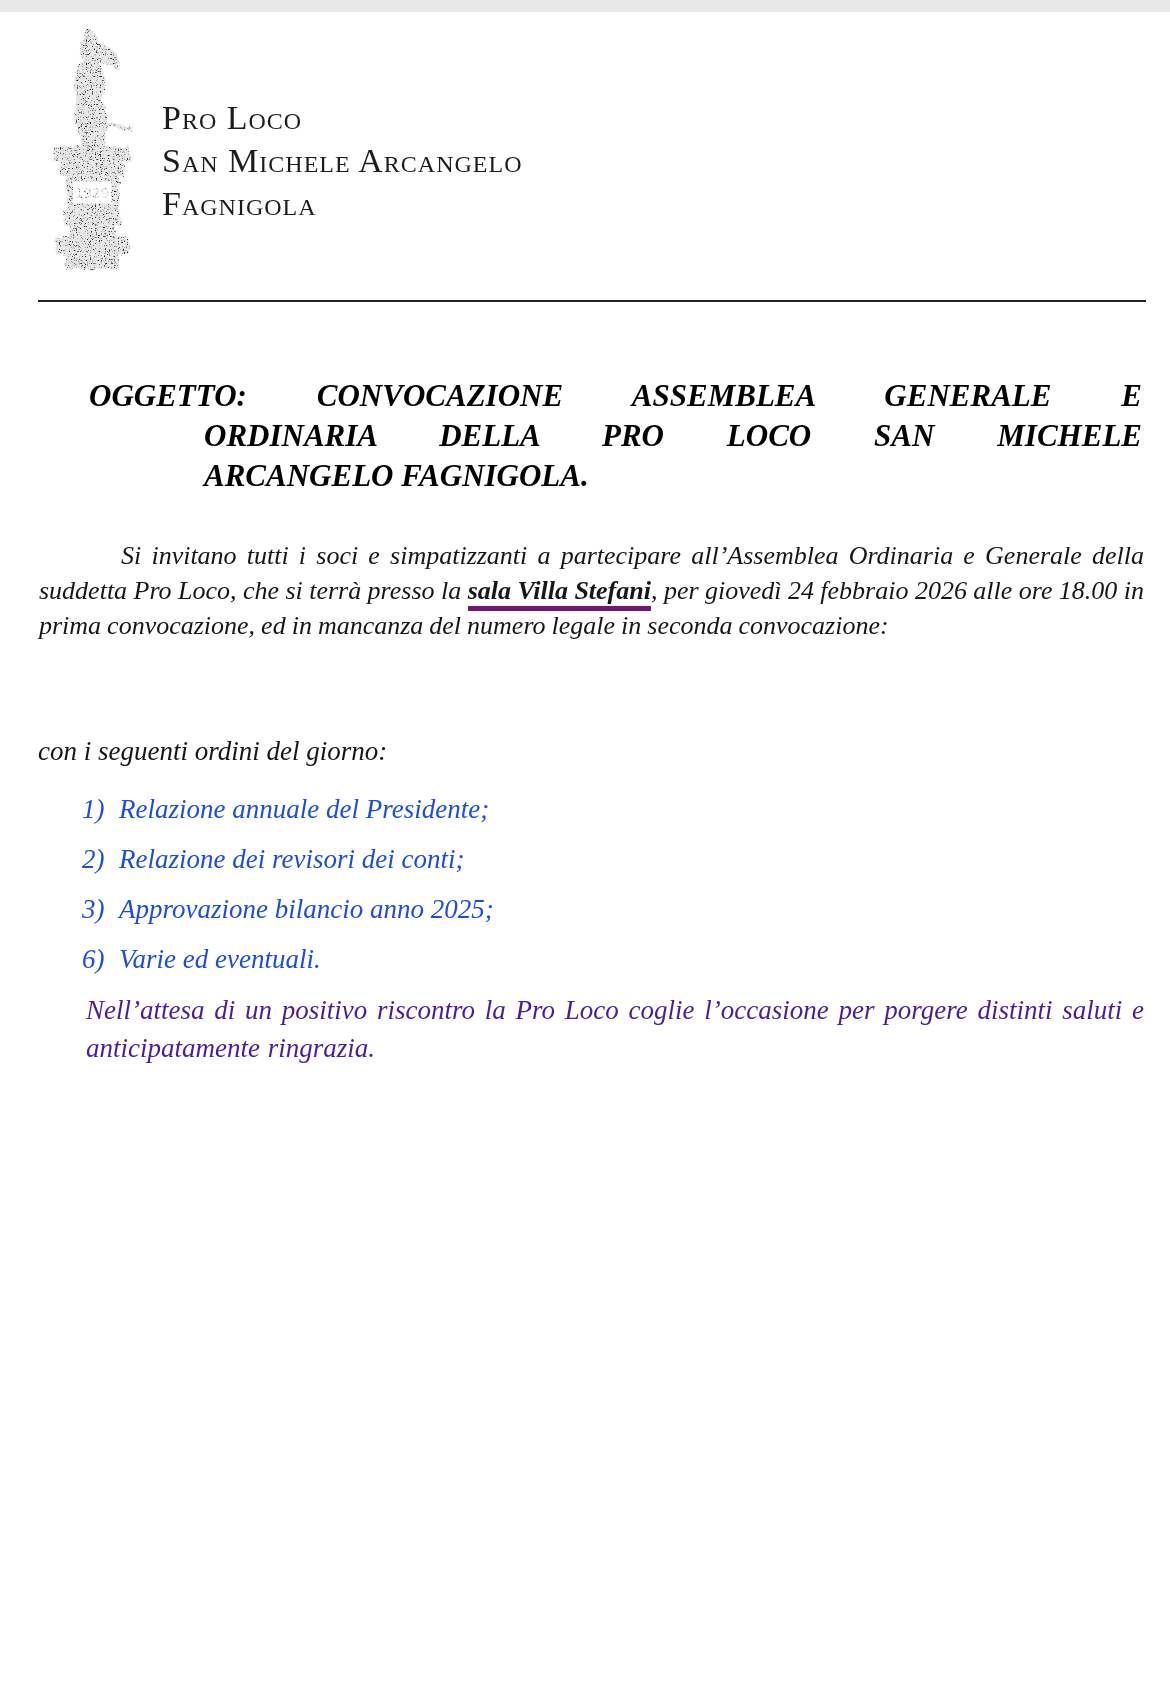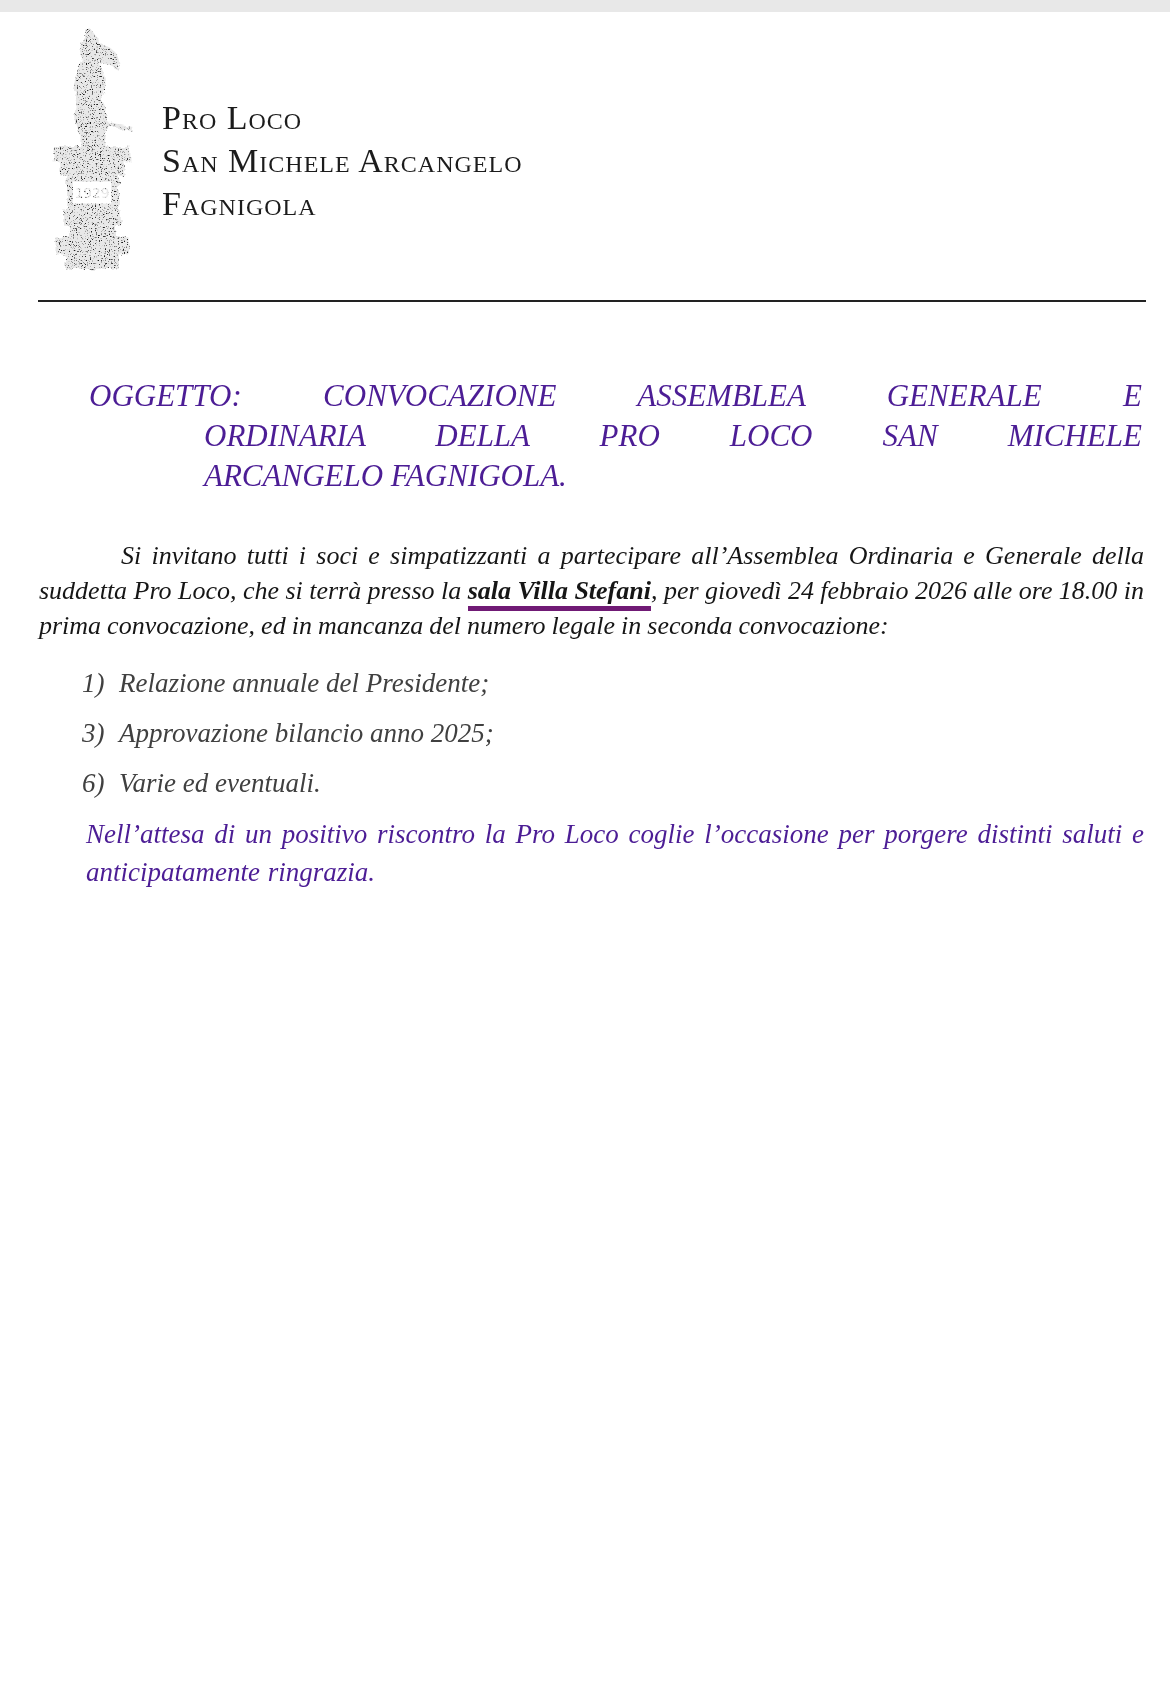--- a/index.html
+++ b/index.html
@@ -29,23 +29,23 @@
     margin-top:6px;
     text-align:right;
     font-size:32px;line-height:38px;
     font-weight:bold;font-style:italic;
     color:#141414;
   }
   
   .oggetto{
     margin:74px 2px 0 0;
     padding-left:166px;
-    font-weight:normal;font-style:italic;
+    font-weight:bold;font-style:italic;
     font-size:31px;line-height:40px;
-    color:#4c1d95;
+    color:#000000;
   }
   .og-line{display:block;}
   .og-just{text-align:justify;text-align-last:justify;}
   .og-l1{margin-left:-115px;}
   
   .intro{
     margin:42px 0 0 1px;
     font-style:italic;
     font-size:26px;line-height:35px;
     text-align:justify;
@@ -83,21 +83,21 @@
     margin-top:90px;
     font-style:italic;
     font-size:27px;line-height:36px;
     color:#161616;
   }
   .agenda-list{margin-top:22px;}
   .agenda-item{
     margin:0 0 14px 44px;
     font-style:italic;
     font-size:27px;line-height:36px;
-    color:#404040;
+    color:#1d4ed8;
   }
   .agenda-num{display:inline-block;min-width:37px;}
   
   .closing{
     margin:10px 0 0 48px;
     font-style:italic;
     font-size:27px;line-height:38px;
     text-align:justify;
     word-spacing:1px;
     color:#4c1d95;
@@ -160,22 +160,24 @@
 
   <p class="oggetto">
     <span class="og-line og-just og-l1"><span>OGGETTO:</span> <span>CONVOCAZIONE ASSEMBLEA GENERALE E</span></span>
     <span class="og-line og-just">ORDINARIA DELLA PRO LOCO SAN MICHELE</span>
     <span class="og-line">ARCANGELO FAGNIGOLA.</span>
   </p>
 
   <p class="intro"><span>Si invitano tutti i soci e simpatizzanti a partecipare all’Assemblea Ordinaria e Generale della suddetta Pro Loco, che si terrà presso la </span><span class="venue">sala Villa Stefani</span><span>, per giovedì 24 febbraio 2026 alle ore 18.00 in prima convocazione, ed in mancanza del numero legale in seconda convocazione:</span></p>
 
 
+  <div class="agenda-intro">con i seguenti ordini del giorno:</div>
   <div class="agenda-list">
     <div class="agenda-item"><span class="agenda-num">1)</span><span>Relazione annuale del Presidente;</span></div>
+    <div class="agenda-item"><span class="agenda-num">2)</span><span>Relazione dei revisori dei conti;</span></div>
     <div class="agenda-item"><span class="agenda-num">3)</span><span>Approvazione bilancio anno 2025;</span></div>
     <div class="agenda-item"><span class="agenda-num">6)</span><span>Varie ed eventuali.</span></div>
   </div>
 
   <p class="closing">Nell’attesa di un positivo riscontro la Pro Loco coglie l’occasione per porgere distinti saluti e anticipatamente ringrazia.</p>
 
 
 </div>
 
 </body></html>

